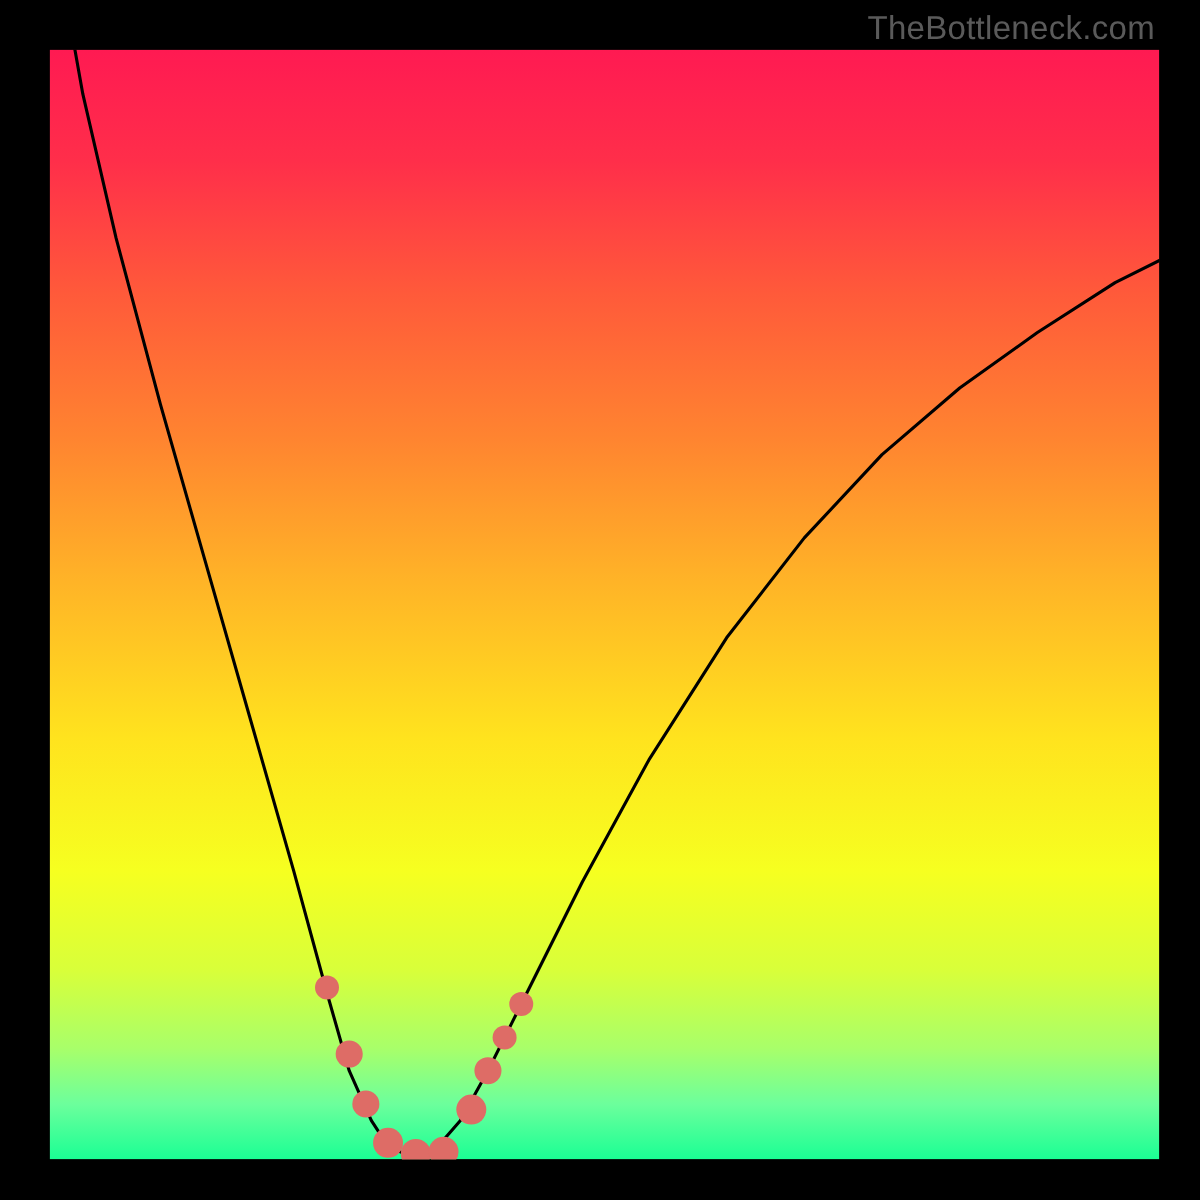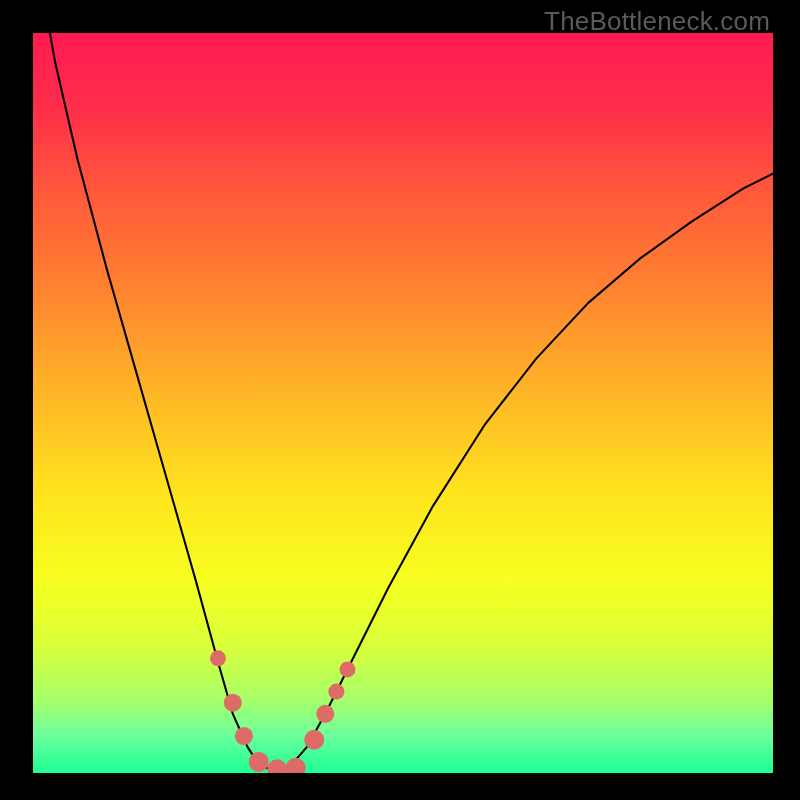--- a/index.html
+++ b/index.html
@@ -26,21 +26,21 @@
     overflow: hidden;
   }
   .gradient {
     position: absolute;
     left: 0; top: 0; width: 100%; height: 100%;
   }
   .watermark {
     position: absolute;
     top: 6px;
     right: 30px;
-    font-size: 26px;
+    font-size: 22px;
     font-weight: 500;
     color: #5a5a5a;
     letter-spacing: 0.2px;
     user-select: none;
   }
   svg.curve {
     position: absolute;
     left: 0; top: 0;
     width: 100%; height: 100%;
     overflow: visible;

